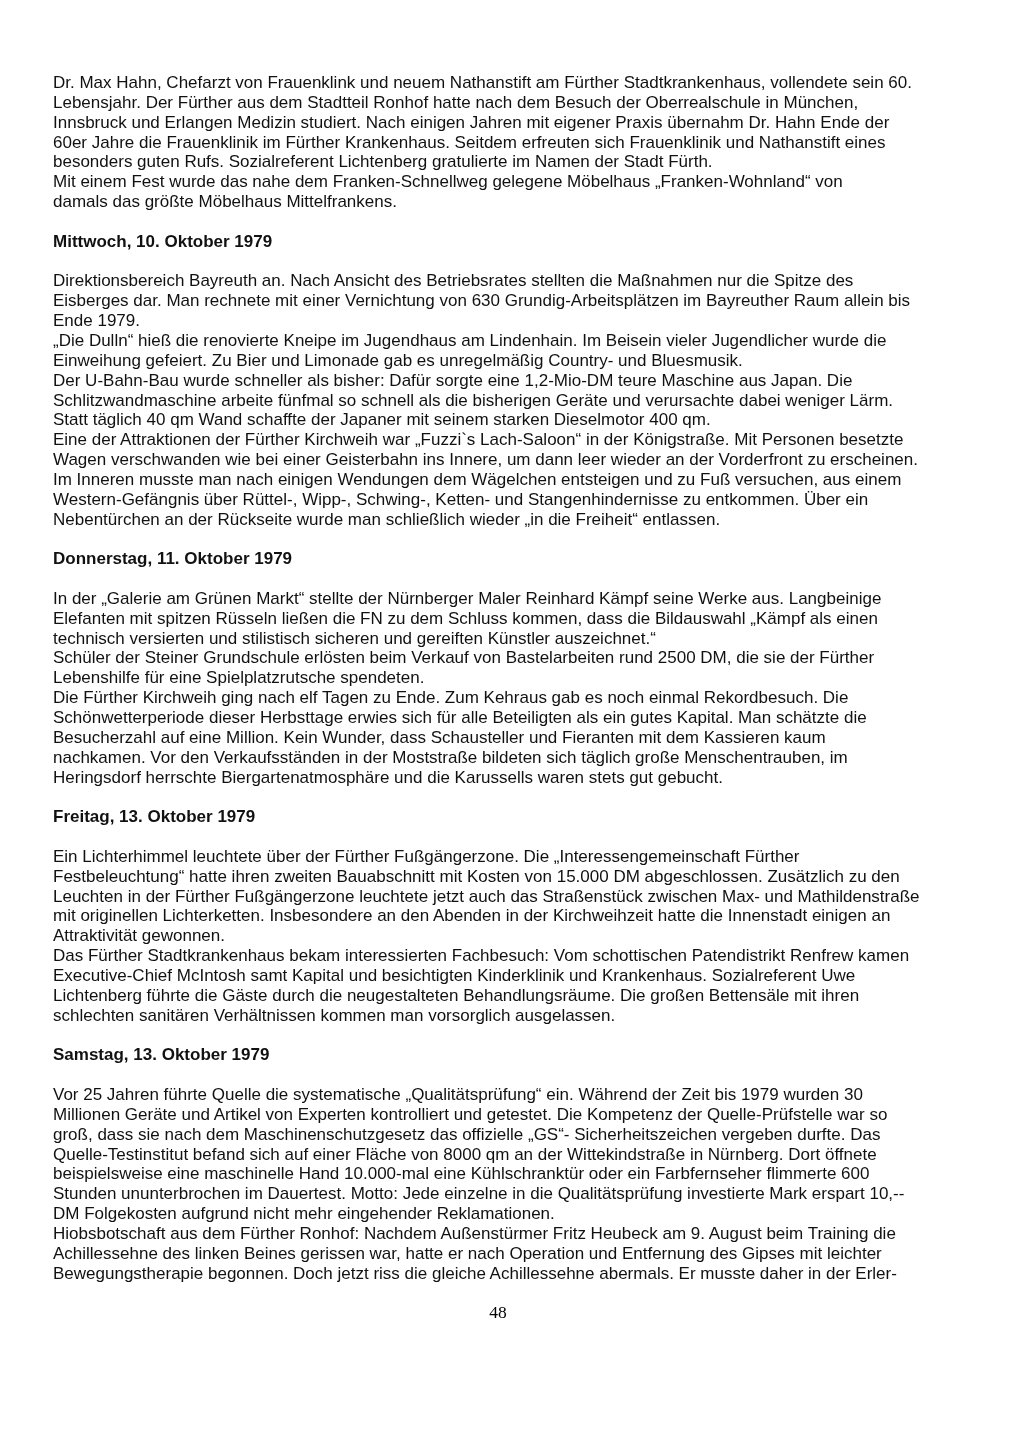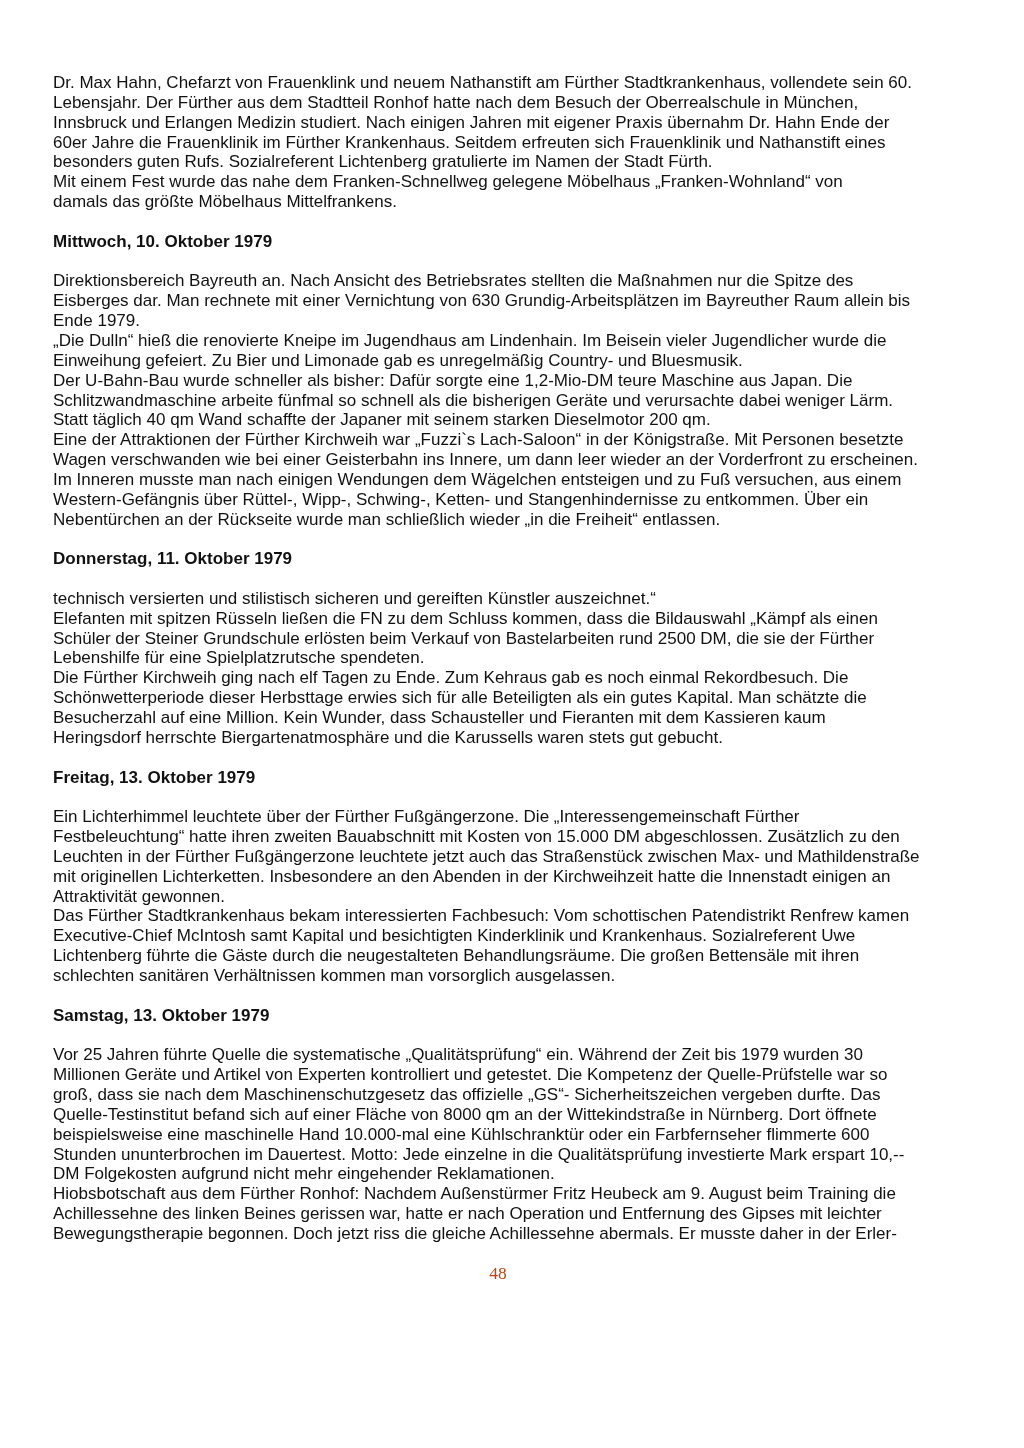--- a/index.html
+++ b/index.html
@@ -31,21 +31,21 @@
   }
   .line {
     white-space: nowrap;
   }
   .page-number {
     margin-top: 19.85px;
     text-align: center;
     font-family: "Liberation Serif", serif;
     font-size: 17.5px;
     line-height: 19.85px;
-    color: #c2410c;
+    color: #000000;
   }
 </style>
 </head>
 <body>
 
 <div class="document-content">
   <div id="blocks-host">
       <div class="block paragraph">
         <div class="line">Dr. Max Hahn, Chefarzt von Frauenklink und neuem Nathanstift am Fürther Stadtkrankenhaus, vollendete sein 60.</div>
         <div class="line">Lebensjahr. Der Fürther aus dem Stadtteil Ronhof hatte nach dem Besuch der Oberrealschule in München,</div>
@@ -57,36 +57,38 @@
       </div>
       <div class="block heading">Mittwoch, 10. Oktober 1979</div>
       <div class="block paragraph">
         <div class="line">Direktionsbereich Bayreuth an. Nach Ansicht des Betriebsrates stellten die Maßnahmen nur die Spitze des</div>
         <div class="line">Eisberges dar. Man rechnete mit einer Vernichtung von 630 Grundig-Arbeitsplätzen im Bayreuther Raum allein bis</div>
         <div class="line">Ende 1979.</div>
         <div class="line">„Die Dulln“ hieß die renovierte Kneipe im Jugendhaus am Lindenhain. Im Beisein vieler Jugendlicher wurde die</div>
         <div class="line">Einweihung gefeiert. Zu Bier und Limonade gab es unregelmäßig Country- und Bluesmusik.</div>
         <div class="line">Der U-Bahn-Bau wurde schneller als bisher: Dafür sorgte eine 1,2-Mio-DM teure Maschine aus Japan. Die</div>
         <div class="line">Schlitzwandmaschine arbeite fünfmal so schnell als die bisherigen Geräte und verursachte dabei weniger Lärm.</div>
-        <div class="line">Statt täglich 40 qm Wand schaffte der Japaner mit seinem starken Dieselmotor 200 qm.</div>
+        <div class="line">Statt täglich 40 qm Wand schaffte der Japaner mit seinem starken Dieselmotor 400 qm.</div>
         <div class="line">Eine der Attraktionen der Fürther Kirchweih war „Fuzzi`s Lach-Saloon“ in der Königstraße. Mit Personen besetzte</div>
         <div class="line">Wagen verschwanden wie bei einer Geisterbahn ins Innere, um dann leer wieder an der Vorderfront zu erscheinen.</div>
         <div class="line">Im Inneren musste man nach einigen Wendungen dem Wägelchen entsteigen und zu Fuß versuchen, aus einem</div>
         <div class="line">Western-Gefängnis über Rüttel-, Wipp-, Schwing-, Ketten- und Stangenhindernisse zu entkommen. Über ein</div>
         <div class="line">Nebentürchen an der Rückseite wurde man schließlich wieder „in die Freiheit“ entlassen.</div>
       </div>
       <div class="block heading">Donnerstag, 11. Oktober 1979</div>
       <div class="block paragraph">
+        <div class="line">In der „Galerie am Grünen Markt“ stellte der Nürnberger Maler Reinhard Kämpf seine Werke aus. Langbeinige</div>
+        <div class="line">Elefanten mit spitzen Rüsseln ließen die FN zu dem Schluss kommen, dass die Bildauswahl „Kämpf als einen</div>
         <div class="line">technisch versierten und stilistisch sicheren und gereiften Künstler auszeichnet.“</div>
-        <div class="line">Elefanten mit spitzen Rüsseln ließen die FN zu dem Schluss kommen, dass die Bildauswahl „Kämpf als einen</div>
         <div class="line">Schüler der Steiner Grundschule erlösten beim Verkauf von Bastelarbeiten rund 2500 DM, die sie der Fürther</div>
         <div class="line">Lebenshilfe für eine Spielplatzrutsche spendeten.</div>
         <div class="line">Die Fürther Kirchweih ging nach elf Tagen zu Ende. Zum Kehraus gab es noch einmal Rekordbesuch. Die</div>
         <div class="line">Schönwetterperiode dieser Herbsttage erwies sich für alle Beteiligten als ein gutes Kapital. Man schätzte die</div>
         <div class="line">Besucherzahl auf eine Million. Kein Wunder, dass Schausteller und Fieranten mit dem Kassieren kaum</div>
+        <div class="line">nachkamen. Vor den Verkaufsständen in der Moststraße bildeten sich täglich große Menschentrauben, im</div>
         <div class="line">Heringsdorf herrschte Biergartenatmosphäre und die Karussells waren stets gut gebucht.</div>
       </div>
       <div class="block heading">Freitag, 13. Oktober 1979</div>
       <div class="block paragraph">
         <div class="line">Ein Lichterhimmel leuchtete über der Fürther Fußgängerzone. Die „Interessengemeinschaft Fürther</div>
         <div class="line">Festbeleuchtung“ hatte ihren zweiten Bauabschnitt mit Kosten von 15.000 DM abgeschlossen. Zusätzlich zu den</div>
         <div class="line">Leuchten in der Fürther Fußgängerzone leuchtete jetzt auch das Straßenstück zwischen Max- und Mathildenstraße</div>
         <div class="line">mit originellen Lichterketten. Insbesondere an den Abenden in der Kirchweihzeit hatte die Innenstadt einigen an</div>
         <div class="line">Attraktivität gewonnen.</div>
         <div class="line">Das Fürther Stadtkrankenhaus bekam interessierten Fachbesuch: Vom schottischen Patendistrikt Renfrew kamen</div>

